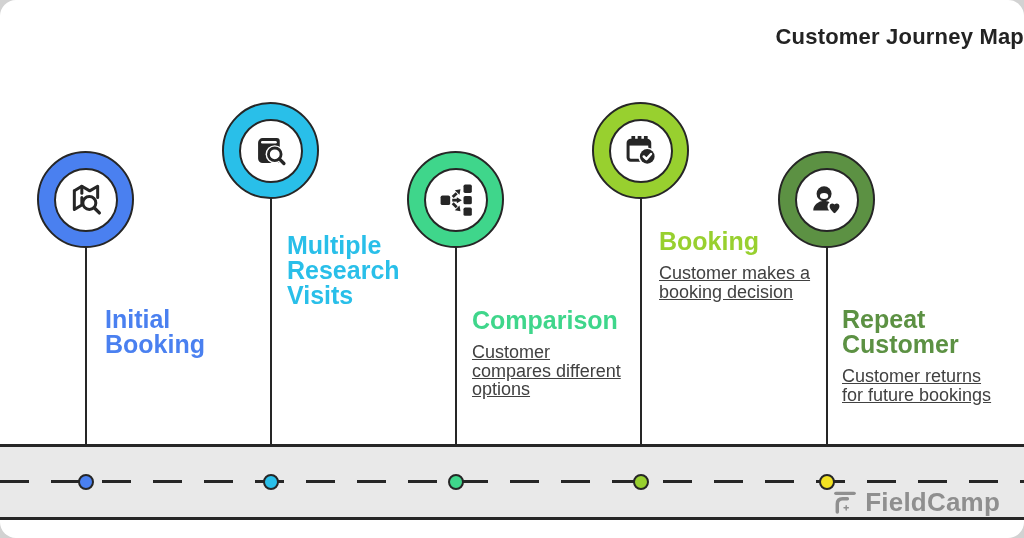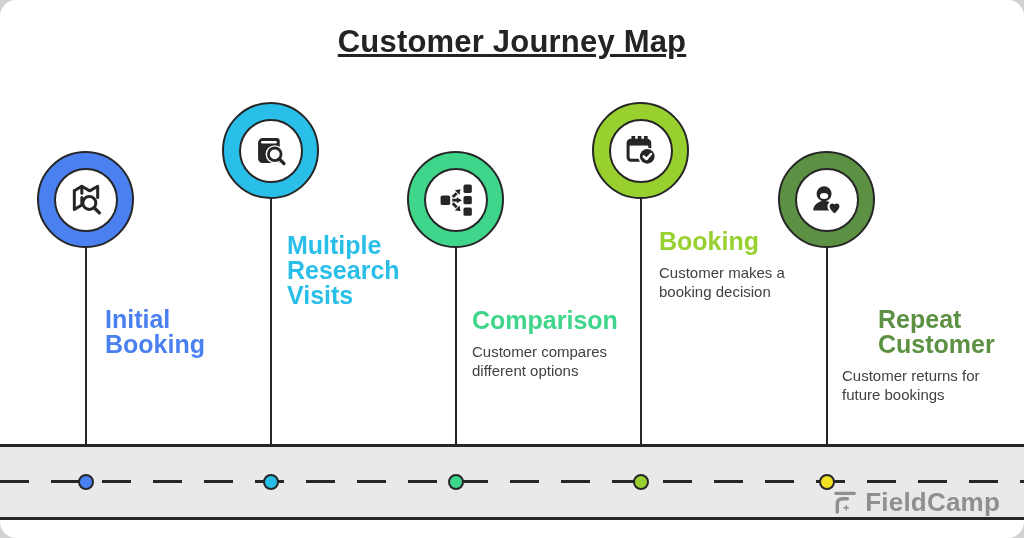--- a/index.html
+++ b/index.html
@@ -11,24 +11,23 @@
     overflow:hidden;
   }
   .card {
     position:absolute; inset:0;
     background:#ffffff;
     border-radius:16px;
     overflow:hidden;
   }
   .title {
     position:absolute; top:24px; left:0; right:0;
-    text-align:center;
-    font-size:31px; font-weight:800; color:#232323;
+    text-align:right;
+    font-size:22px; font-weight:800; color:#232323;
     letter-spacing:.2px;
-    text-decoration:underline;
   }
   
   .stage-circle {
     position:absolute; width:97px; height:97px;
     border-radius:50%;
     border:2.5px solid #262626;
     display:flex; align-items:center; justify-content:center;
     z-index:3;
   }
   .stage-circle .inner {
@@ -45,31 +44,31 @@
   
   .stem { position:absolute; width:2.4px; background:#262626; z-index:1; }
   .stem.s1 { left:84.8px;  top:245px; height:237px; }
   .stem.s2 { left:269.8px; top:196px; height:286px; }
   .stem.s3 { left:454.8px; top:245px; height:237px; }
   .stem.s4 { left:639.8px; top:196px; height:286px; }
   .stem.s5 { left:825.8px; top:245px; height:237px; }
   
   .stage-text { position:absolute; z-index:2; }
   .stage-text h3 { font-size:25px; line-height:25px; font-weight:700; margin:0 0 10px 0; }
-  .stage-text p  { font-size:15px; line-height:18.5px; color:#414141; }
+  .stage-text p  { font-size:18px; line-height:18.5px; color:#414141;text-decoration:underline; }
   .stage-text.s1 { left:105px; top:307px; width:152px; }
   .stage-text.s2 { left:287px; top:233px; width:162px; }
   .stage-text.s3 { left:472px; top:308px; width:158px; }
   .stage-text.s4 { left:659px; top:229px; width:170px; }
   .stage-text.s5 { left:842px; top:307px; width:152px; }
   .s1 h3 { color:#4a80f0; }
   .s2 h3 { color:#29bfe9; }
   .s3 h3 { color:#3fd68b; }
   .s4 h3 { color:#98d02f; }
-  .s5 h3 { color:#5c9143;margin-left:36px; }
+  .s5 h3 { color:#5c9143; }
   
   .road {
     position:absolute; left:0; right:0; top:444px; height:76px;
     background:#e9e9e9;
     border-top:3px solid #262626;
     border-bottom:3px solid #262626;
     z-index:2;
   }
   .road-dash {
     position:absolute; left:0; right:0; top:480px; height:3px;

